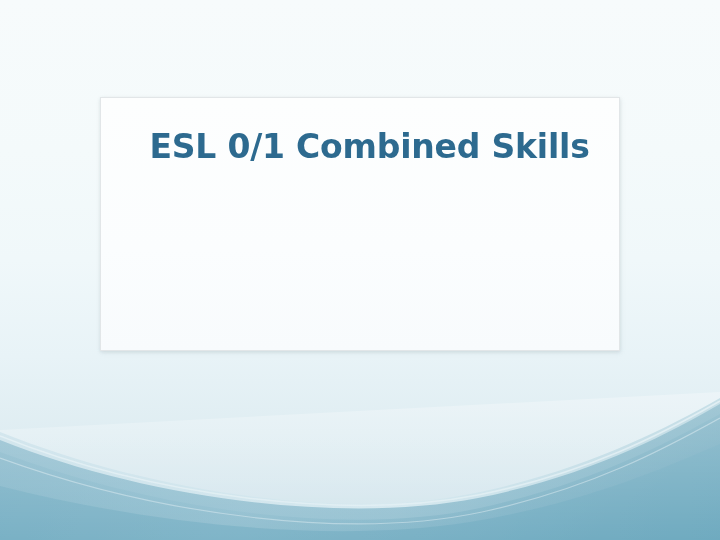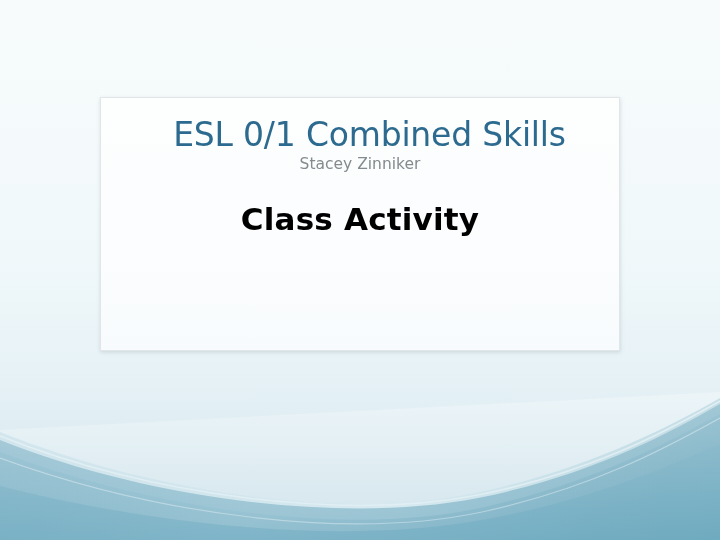--- a/index.html
+++ b/index.html
@@ -48,25 +48,25 @@
                 1px 2px 5px rgba(120,135,145,0.10);
   }
   #content-inner {
     position: absolute;
     left: 0;
     top: 0;
     width: 100%;
   }
 
   .title-line {
-    margin: 0;
+    margin: 12px;
     padding: 0 3px 0 22px;
     text-align: center;
     color: #2d6a8f;
-    font-weight: normal;
+    font-weight: bold;
     font-size: 33px;
     line-height: 1.06;
     letter-spacing: -0.2px;
     white-space: nowrap;
   }
   .subtitle-line {
     margin: 0;
     padding: 2px 0 0 0;
     text-align: center;
     color: #838b8e;
@@ -140,19 +140,17 @@
     <path d="M0,436 C150,496 345,521 478,495 C588,473 664,433 720,401" fill="none" stroke="#e4f1f5" stroke-width="1.6" opacity="0.7"></path>
     <path d="M0,458 C160,516 350,540 482,512 C592,488 666,448 720,418" fill="none" stroke="#dcecf2" stroke-width="1.2" opacity="0.5"></path>
 
     <path d="M0,430 L720,392 L720,540 L0,540 Z" fill="url(#gradVert)"></path>
   </svg>
 
   <div id="content-box">
     <div id="content-inner">
       <div class="pad-top"></div>
       <div class="title-line">ESL 0/1 Combined Skills</div>
-      <div class="subtitle-line">Stacey Zinniker</div>
       <div class="spacer-gap"></div>
-      <div class="heading-line">Class Activity</div>
     </div>
   </div>
 
 </div>
 
 </body></html>

